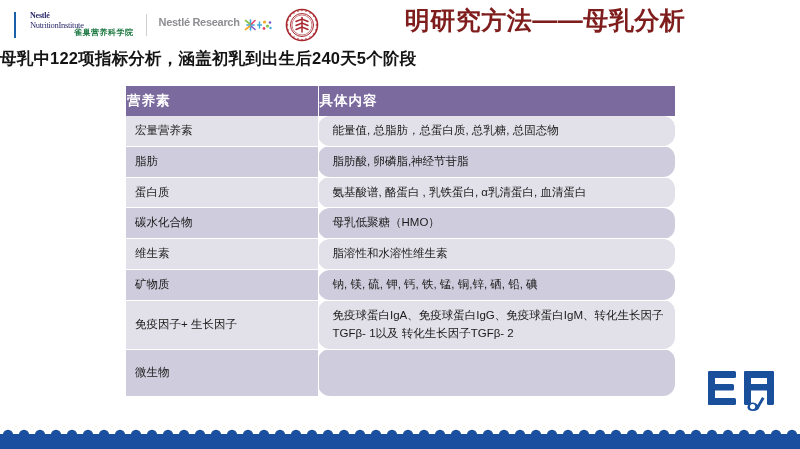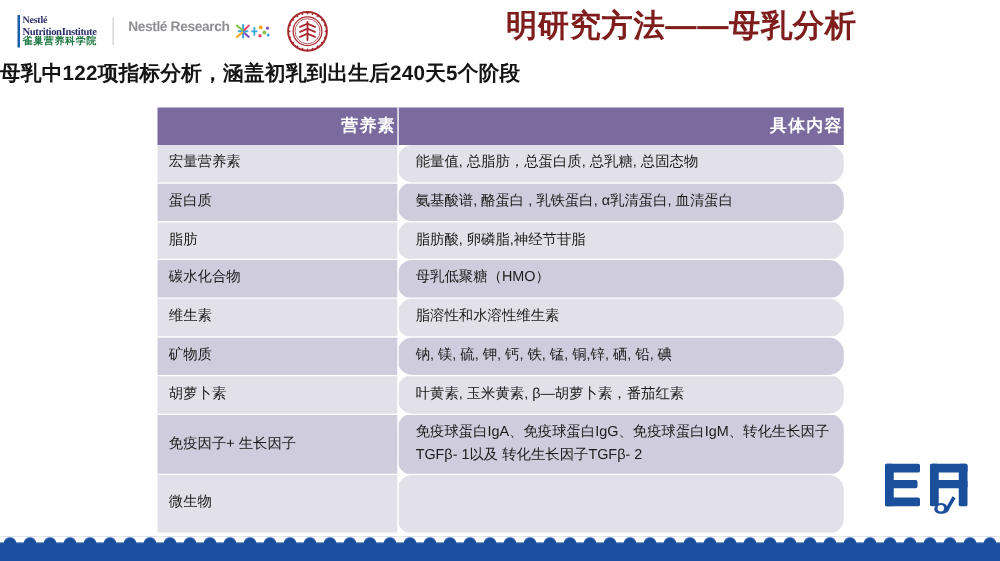--- a/index.html
+++ b/index.html
@@ -27,44 +27,45 @@
     display: flex;
     align-items: center;
     gap: 12px;
   }
 
   .nni-logo {
     display: flex;
     flex-direction: column;
     justify-content: center;
     line-height: 1.05;
-    padding-left: 2px;
+    padding-left: 14px;
     border-left: 2px solid #1a5fa8;
   }
   .nni-logo .l1 {
     font-family: "Liberation Serif", "DejaVu Serif", serif;
     font-size: 8px;
     font-weight: bold;
     color: #2b2b6b;
     letter-spacing: -0.2px;
   }
   .nni-logo .l2 {
     font-family: "Liberation Serif", "DejaVu Serif", serif;
     font-size: 8.5px;
-    font-weight: bold;
+    font-weight: normal;
     color: #2b2b6b;
     letter-spacing: -0.3px;
     white-space: nowrap;
   }
   .nni-logo .l3 {
     font-size: 8px;
     font-weight: bold;
     color: #1f7a44;
     letter-spacing: 0.5px;
     white-space: nowrap;
+    margin-left: 44px;
   }
 
   .divider-v {
     width: 1px;
     height: 22px;
     background: #d0d0d0;
   }
 
   .nestle-research {
     display: flex;
@@ -117,21 +118,21 @@
   }
   .nutrient-table col.c1 { width: 192px; }
   .nutrient-table col.c2 { width: 357px; }
 
   .nutrient-table th {
     background: #7a6a9e;
     color: #ffffff;
     font-size: 13.5px;
     font-weight: bold;
     height: 28px;
-    text-align: right;
+    text-align: left;
     border-right: 1px solid #ffffff;
     letter-spacing: 1px;
   }
   .nutrient-table th:last-child { border-right: none; }
 
   .nutrient-table td {
     font-size: 11.5px;
     color: #1b1b1b;
     padding: 6px 10px 6px 10px;
     border-right: 1px solid #ffffff;
@@ -254,42 +255,38 @@
         <th>营养素</th>
         <th>具体内容</th>
       </tr>
     </thead>
     <tbody>
       <tr>
         <td class="name-cell">宏量营养素</td>
         <td class="content-cell">能量值, 总脂肪，总蛋白质, 总乳糖, 总固态物</td>
       </tr>
       <tr>
+        <td class="name-cell">脂肪</td>
+        <td class="content-cell">脂肪酸, 卵磷脂,神经节苷脂</td>
+      </tr>
+      <tr>
         <td class="name-cell">蛋白质</td>
         <td class="content-cell">氨基酸谱, 酪蛋白 , 乳铁蛋白, α乳清蛋白, 血清蛋白</td>
       </tr>
       <tr>
-        <td class="name-cell">脂肪</td>
-        <td class="content-cell">脂肪酸, 卵磷脂,神经节苷脂</td>
-      </tr>
-      <tr>
         <td class="name-cell">碳水化合物</td>
         <td class="content-cell">母乳低聚糖（HMO）</td>
       </tr>
       <tr>
         <td class="name-cell">维生素</td>
         <td class="content-cell">脂溶性和水溶性维生素</td>
       </tr>
       <tr>
         <td class="name-cell">矿物质</td>
         <td class="content-cell">钠, 镁, 硫, 钾, 钙, 铁, 锰, 铜,锌, 硒, 铅, 碘</td>
-      </tr>
-      <tr>
-        <td class="name-cell">胡萝卜素</td>
-        <td class="content-cell">叶黄素, 玉米黄素, β—胡萝卜素，番茄红素</td>
       </tr>
       <tr class="row-tall">
         <td class="name-cell">免疫因子+ 生长因子</td>
         <td class="content-cell">免疫球蛋白IgA、免疫球蛋白IgG、免疫球蛋白IgM、转化生长因子TGFβ- 1以及 转化生长因子TGFβ- 2</td>
       </tr>
       <tr class="row-tall">
         <td class="name-cell">微生物</td>
         <td class="content-cell"></td>
       </tr>
     </tbody>

